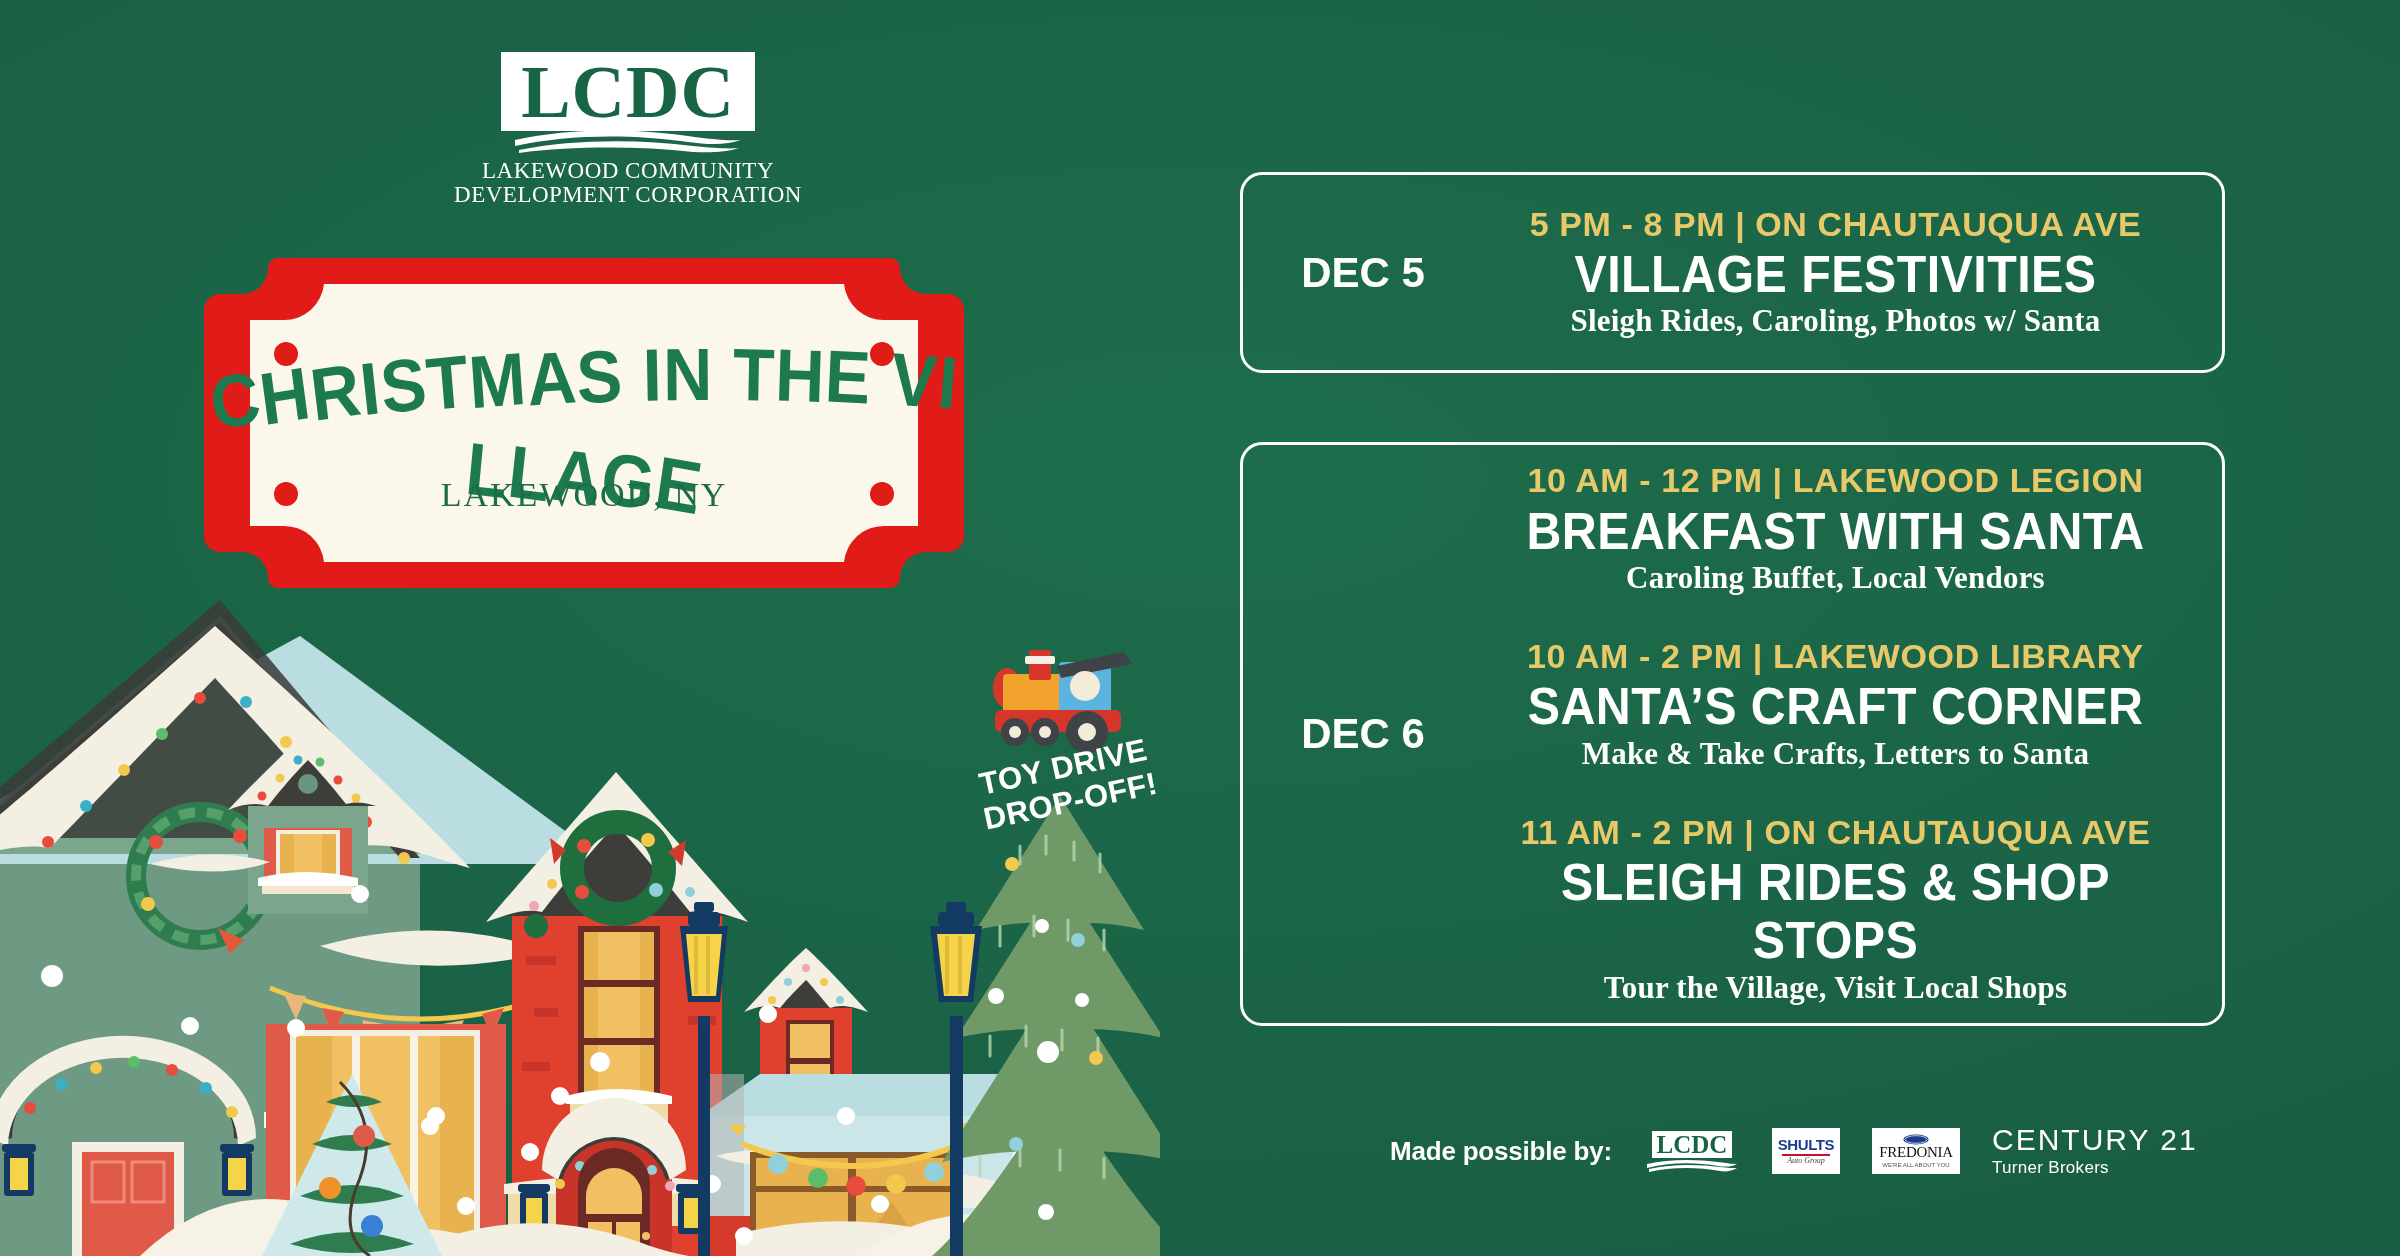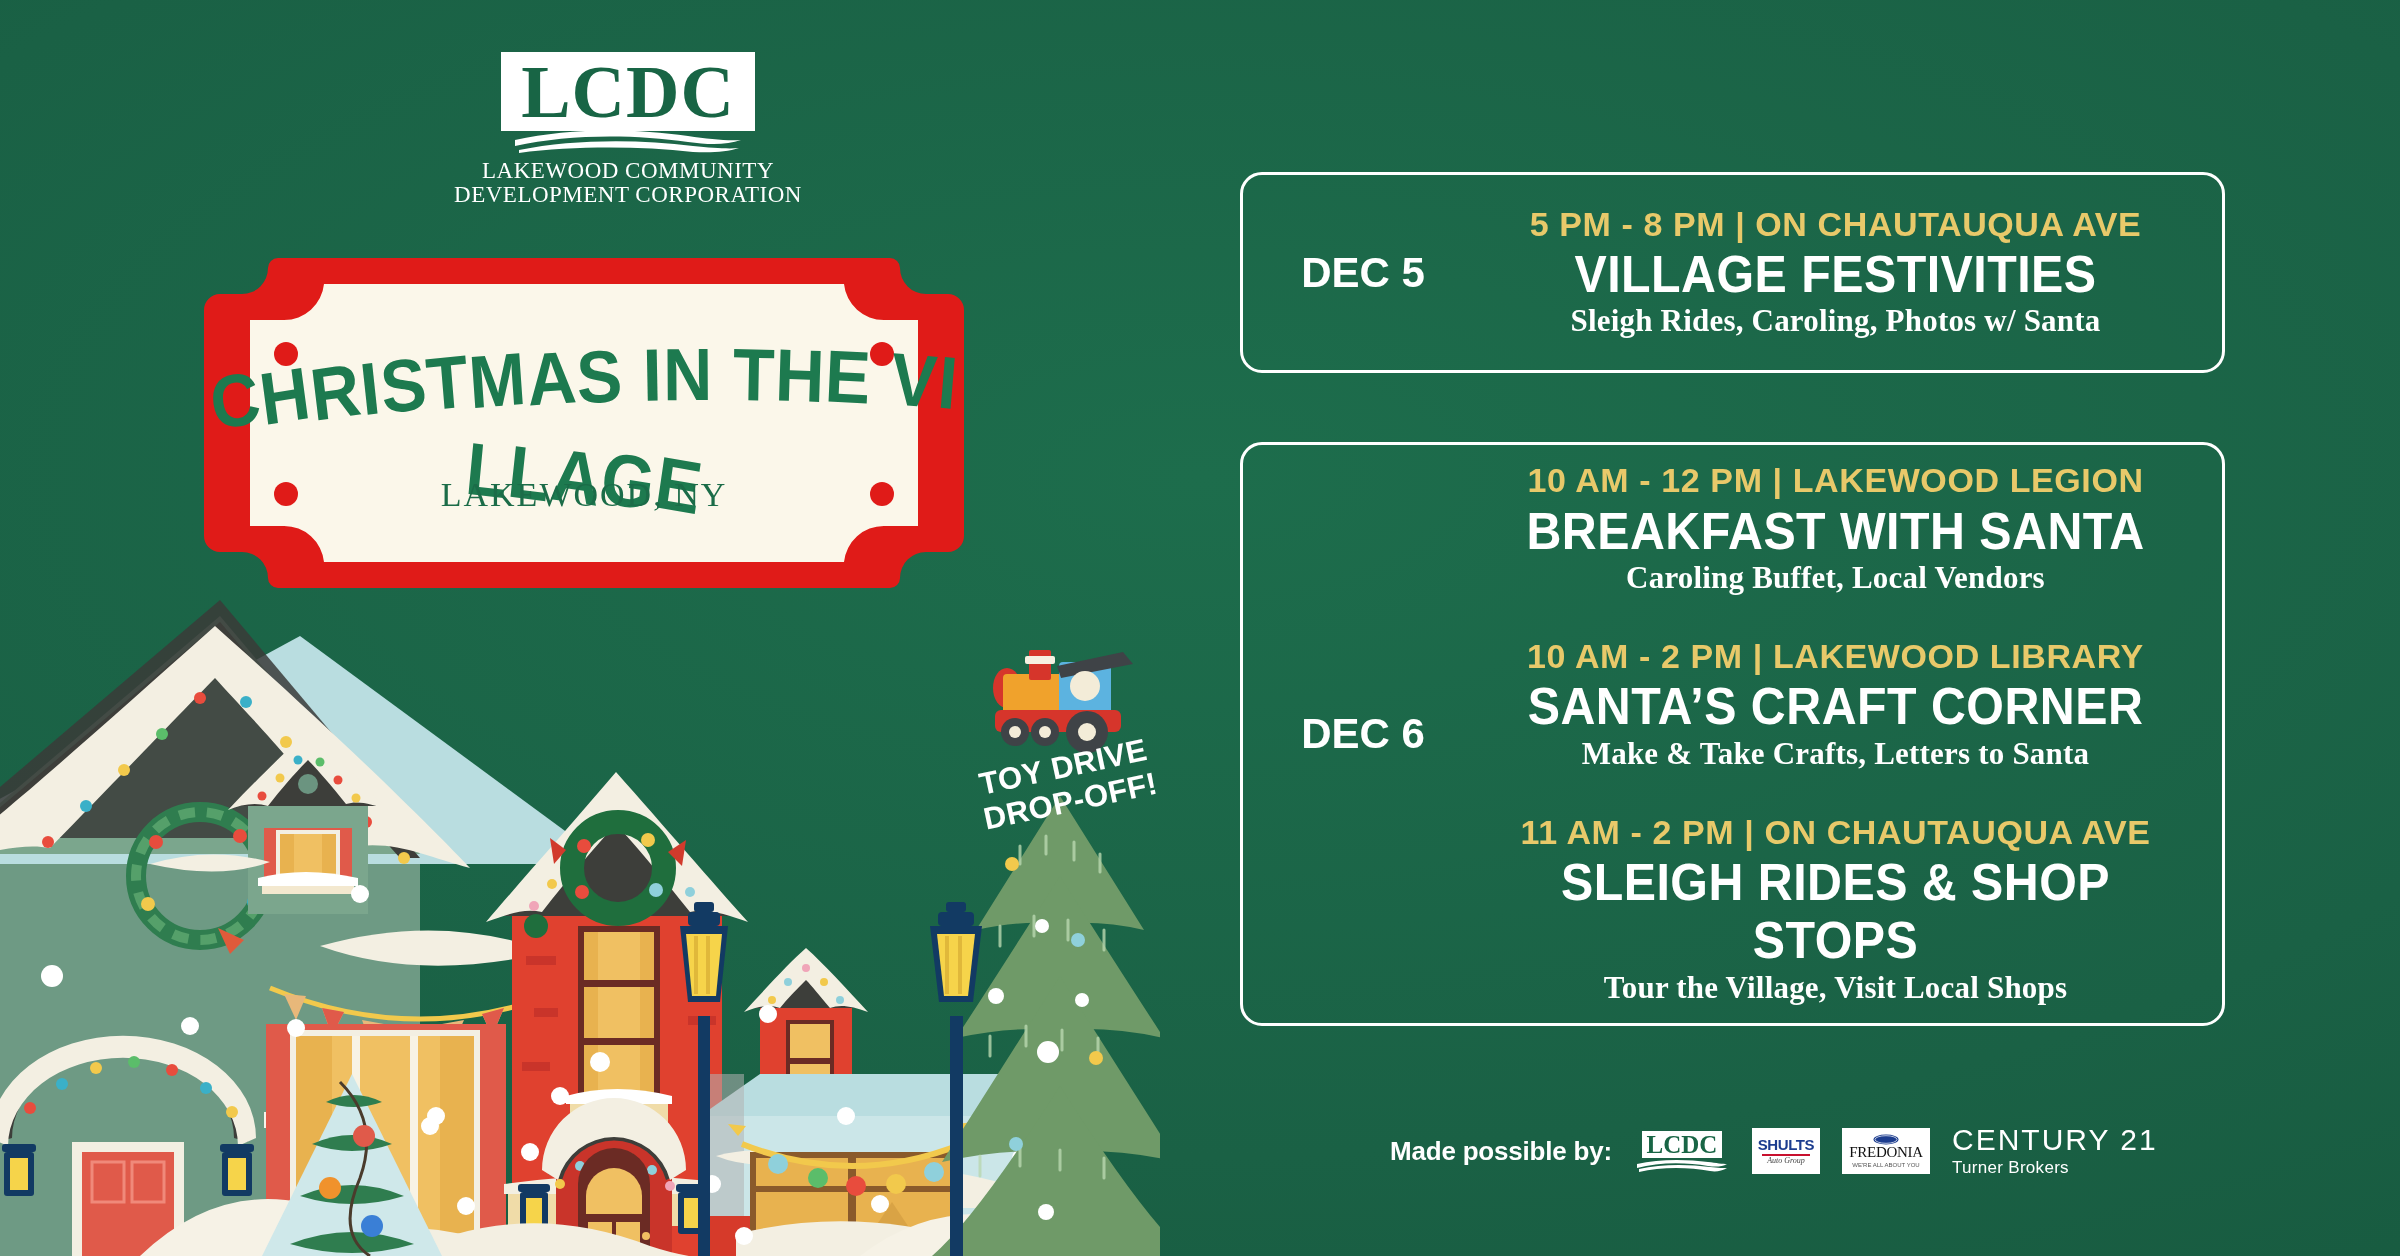--- a/index.html
+++ b/index.html
@@ -65,21 +65,21 @@
     font-family:"Liberation Sans Narrow","Liberation Sans",sans-serif;
     font-weight:700;font-size:52px;color:#ffffff;letter-spacing:.5px;line-height:1.12;
     transform:scaleX(.93);margin-top:2px;
   }
   .ev-desc{
     font-family:"Liberation Serif",serif;font-weight:700;font-size:31px;color:#ffffff;
     letter-spacing:.2px;
   }
 
   
-  #footer{position:absolute;left:1390px;top:1120px;height:62px;display:flex;align-items:center;gap:22px;}
+  #footer{position:absolute;left:1390px;top:1120px;height:62px;display:flex;align-items:center;gap:32px;}
   #footer .made{font-family:"Liberation Sans",sans-serif;font-weight:700;font-size:26px;color:#ffffff;letter-spacing:-.2px;}
   .splogo{background:#ffffff;display:flex;align-items:center;justify-content:center;}
   .sp-lcdc{width:96px;height:46px;flex-direction:column;background:transparent;}
   .sp-lcdc .b{background:#ffffff;padding:1px 5px;}
   .sp-lcdc .b span{font-family:"Liberation Serif",serif;font-weight:700;font-size:25px;color:#186545;line-height:1;display:block;}
   .sp-shults{width:68px;height:46px;flex-direction:column;}
   .sp-shults .s1{font-family:"Liberation Sans",sans-serif;font-weight:700;font-size:15px;color:#1c3d8f;letter-spacing:-.4px;line-height:1;}
   .sp-shults .rule{width:48px;height:2px;background:#c8102e;margin:2px 0 1px;}
   .sp-shults .s2{font-family:"Liberation Serif",serif;font-style:italic;font-size:8px;color:#444;line-height:1;}
   .sp-fred{width:88px;height:46px;flex-direction:column;}

